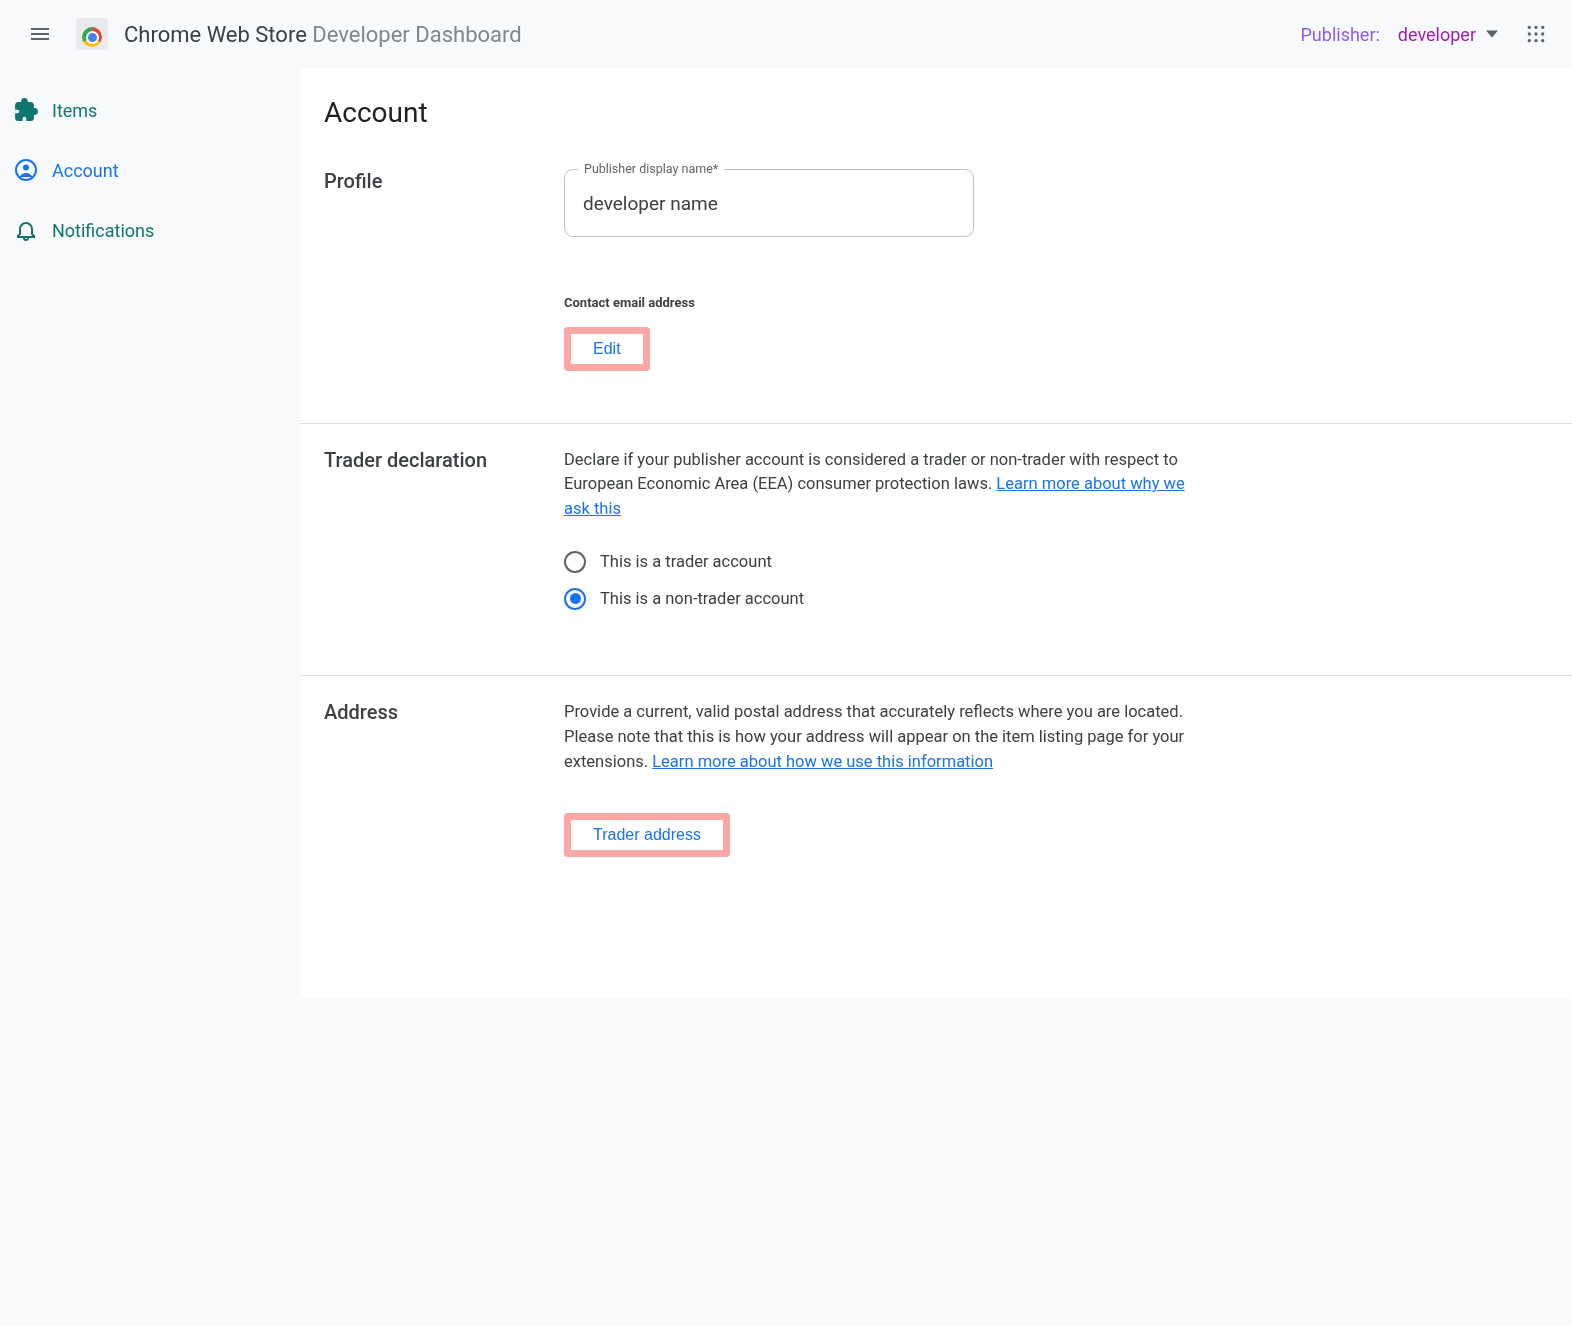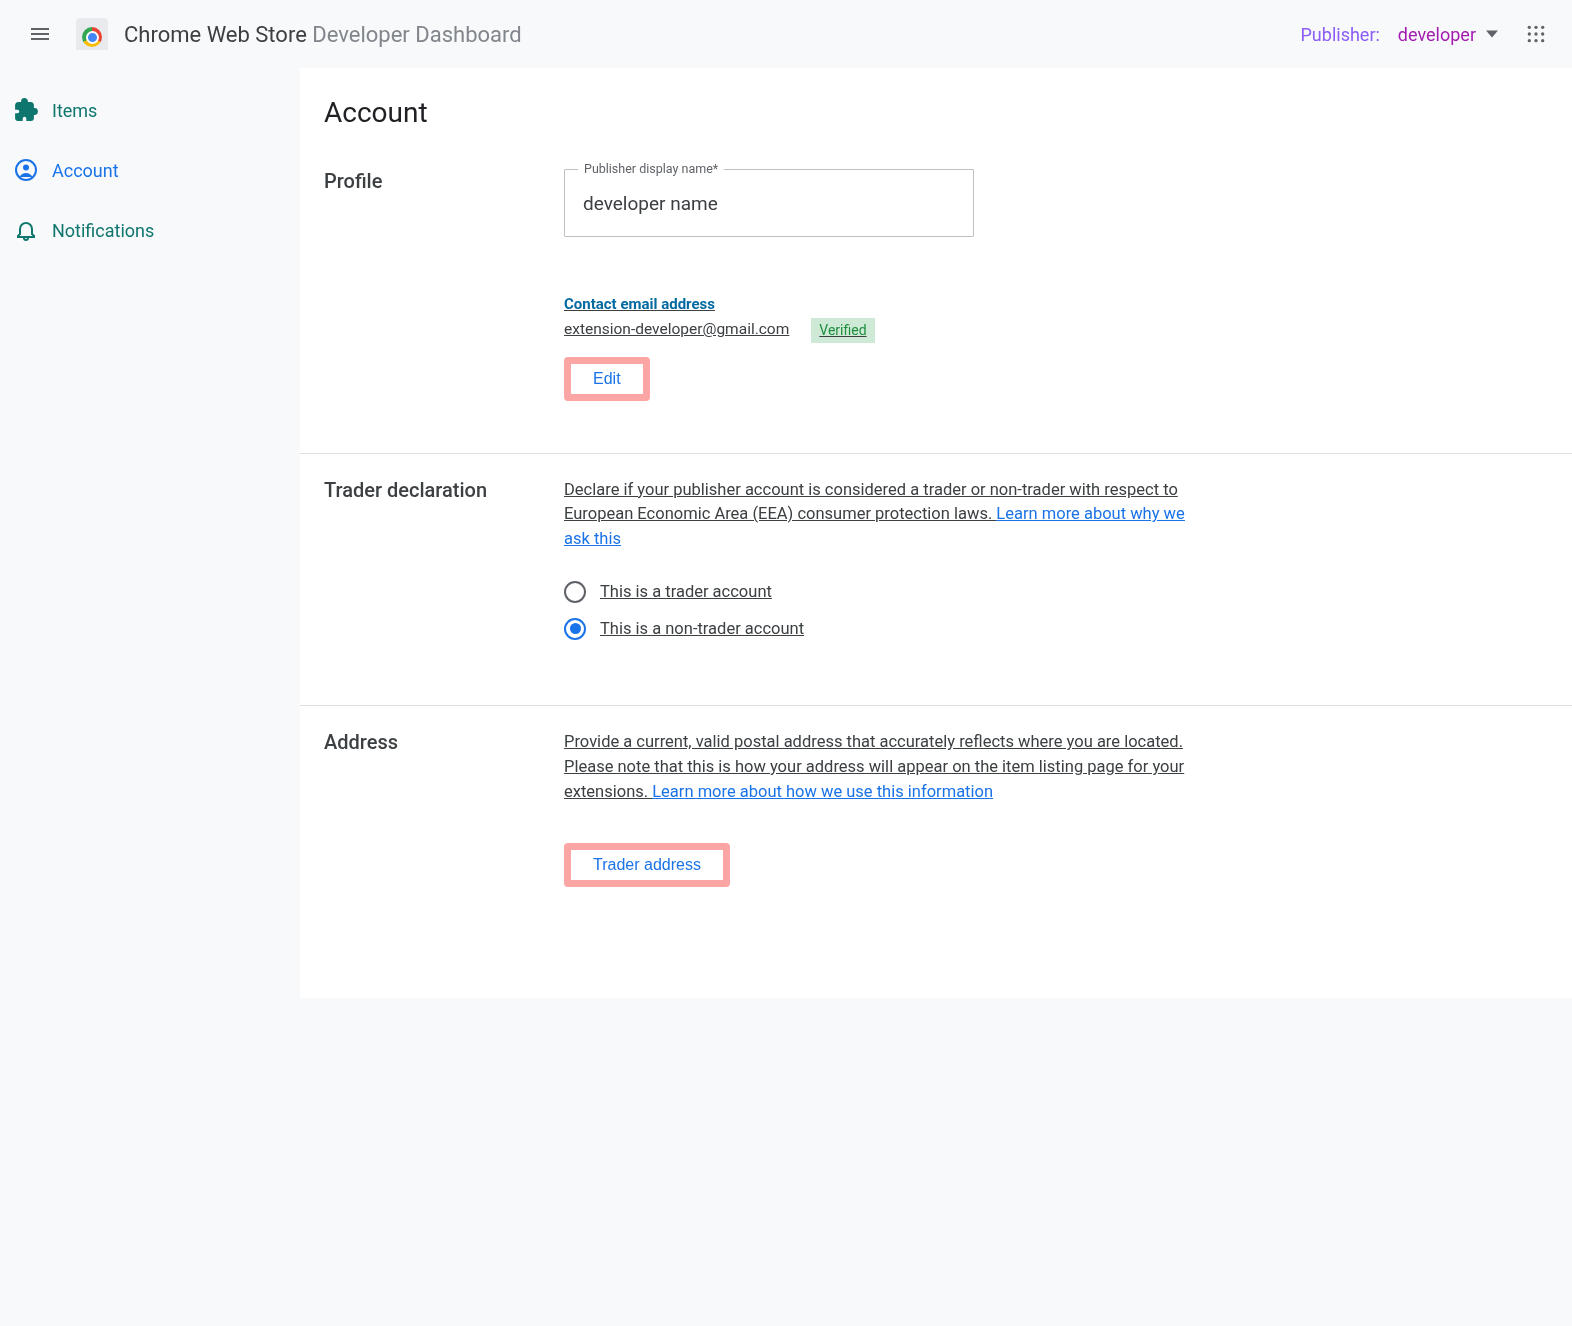--- a/index.html
+++ b/index.html
@@ -88,42 +88,42 @@
     border-bottom: 1px solid #e0e0e0;
   }
   .section:last-child { border-bottom: none; }
   .section-label {
     width: 240px;
     font-size: 20px;
     color: #3c4043;
     font-weight: 500;
     flex-shrink: 0;
   }
-  .section-body { flex: 1; max-width: 630px; font-size: 16.5px; color: #3c4043; line-height: 1.5; text-decoration: underline; }
+  .section-body { flex: 1; max-width: 630px; font-size: 16.5px; color: #3c4043; line-height: 1.5; }
   .field-wrap {
     position: relative;
     width: 410px;
     margin-bottom: 56px;
   }
   .field-label {
     position: absolute; top: -9px; left: 14px;
     background: #fff; padding: 0 6px;
     font-size: 12.5px; color: #5f6368;
   }
   .field-input {
     width: 100%; height: 68px;
     border: 1px solid #bdc1c6;
-    border-radius: 1px;
+    border-radius: 9px;
     padding: 0 18px;
     font-size: 19px;
     color: #3c4043;
     outline: none;
     font-family: inherit;
   }
-  .bold-label { font-weight: 700; color: #0369a1; font-size: 15px;}
+  .bold-label { font-weight: 700; color: #404040; font-size: 13px;}
   .row { display: flex; align-items: center; gap: 22px; margin-top: 2px;}
   .email { font-size: 15.5px; color: #3c4043; }
   .verified-badge {
     background: #ceead6; color: #1e8e3e;
     padding: 2px 8px; font-size: 14px;
   }
   .outline-btn {
     display: inline-flex; align-items:center; justify-content:center;
     height: 44px; padding: 0 22px;
     border: 7px solid #fca5a5; border-radius: 4px;
@@ -220,24 +220,20 @@
     <div class="page-title">Account</div>
 
     <div class="section">
       <div class="section-label">Profile</div>
       <div class="section-body">
         <div class="field-wrap">
           <div class="field-label">Publisher display name*</div>
           <input class="field-input" value="developer name" style="">
         </div>
         <div class="bold-label">Contact email address</div>
-        <div class="row">
-          <span class="email">extension-developer@gmail.com</span>
-          <span class="verified-badge">Verified</span>
-        </div>
         <button class="outline-btn">Edit</button>
       </div>
     </div>
 
     <div class="section">
       <div class="section-label">Trader declaration</div>
       <div class="section-body">
         <span>Declare if your publisher account is considered a trader or non-trader with respect to European Economic Area (EEA) consumer protection laws. </span><span class="link">Learn more about why we ask this</span>
         <div class="radio-group">
           <div class="radio-row">

